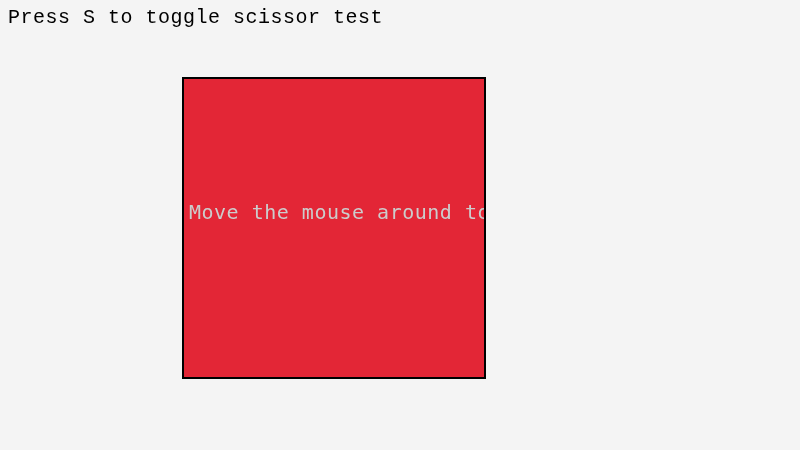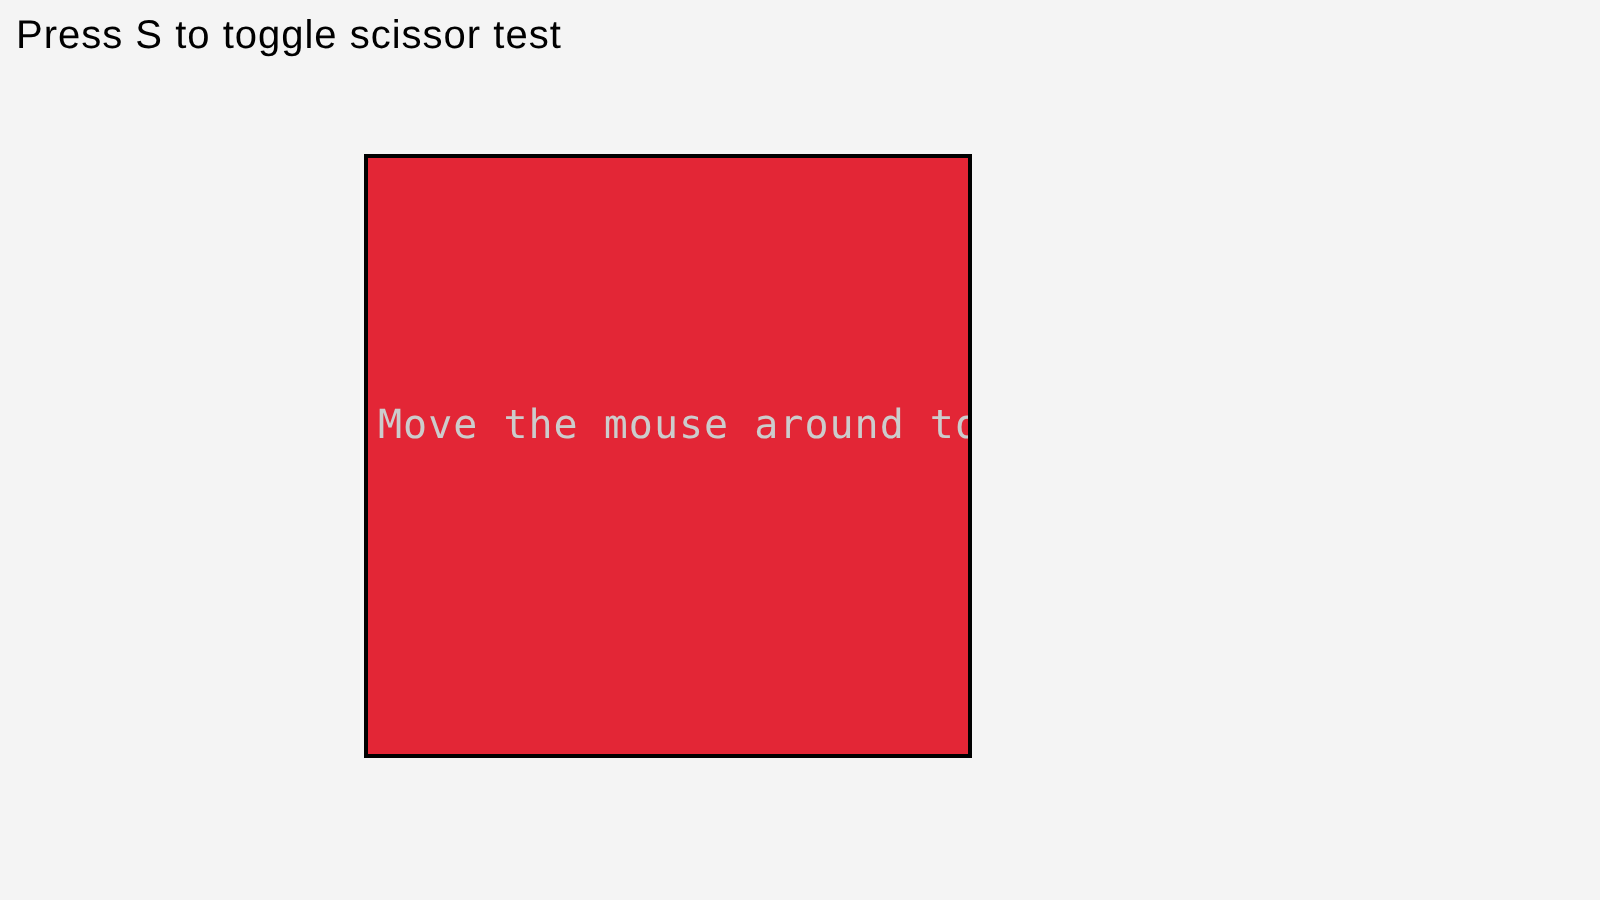--- a/index.html
+++ b/index.html
@@ -23,21 +23,21 @@
   }
   #hint-text {
     position: absolute;
     left: 8px;
     top: 7px;
     font-size: 20px;
     line-height: 22px;
     letter-spacing: 0.5px;
     color: #000000;
     white-space: pre;
-    font-family: Liberation Sans, sans-serif;
+    font-family: Liberation Mono, monospace;
   }
   #scissor-region {
     position: absolute;
     left: 182px;
     top: 77px;
     width: 300px;
     height: 298px;
     background: #e32636;
     border: 2px solid #000000;
     box-sizing: content-box;

